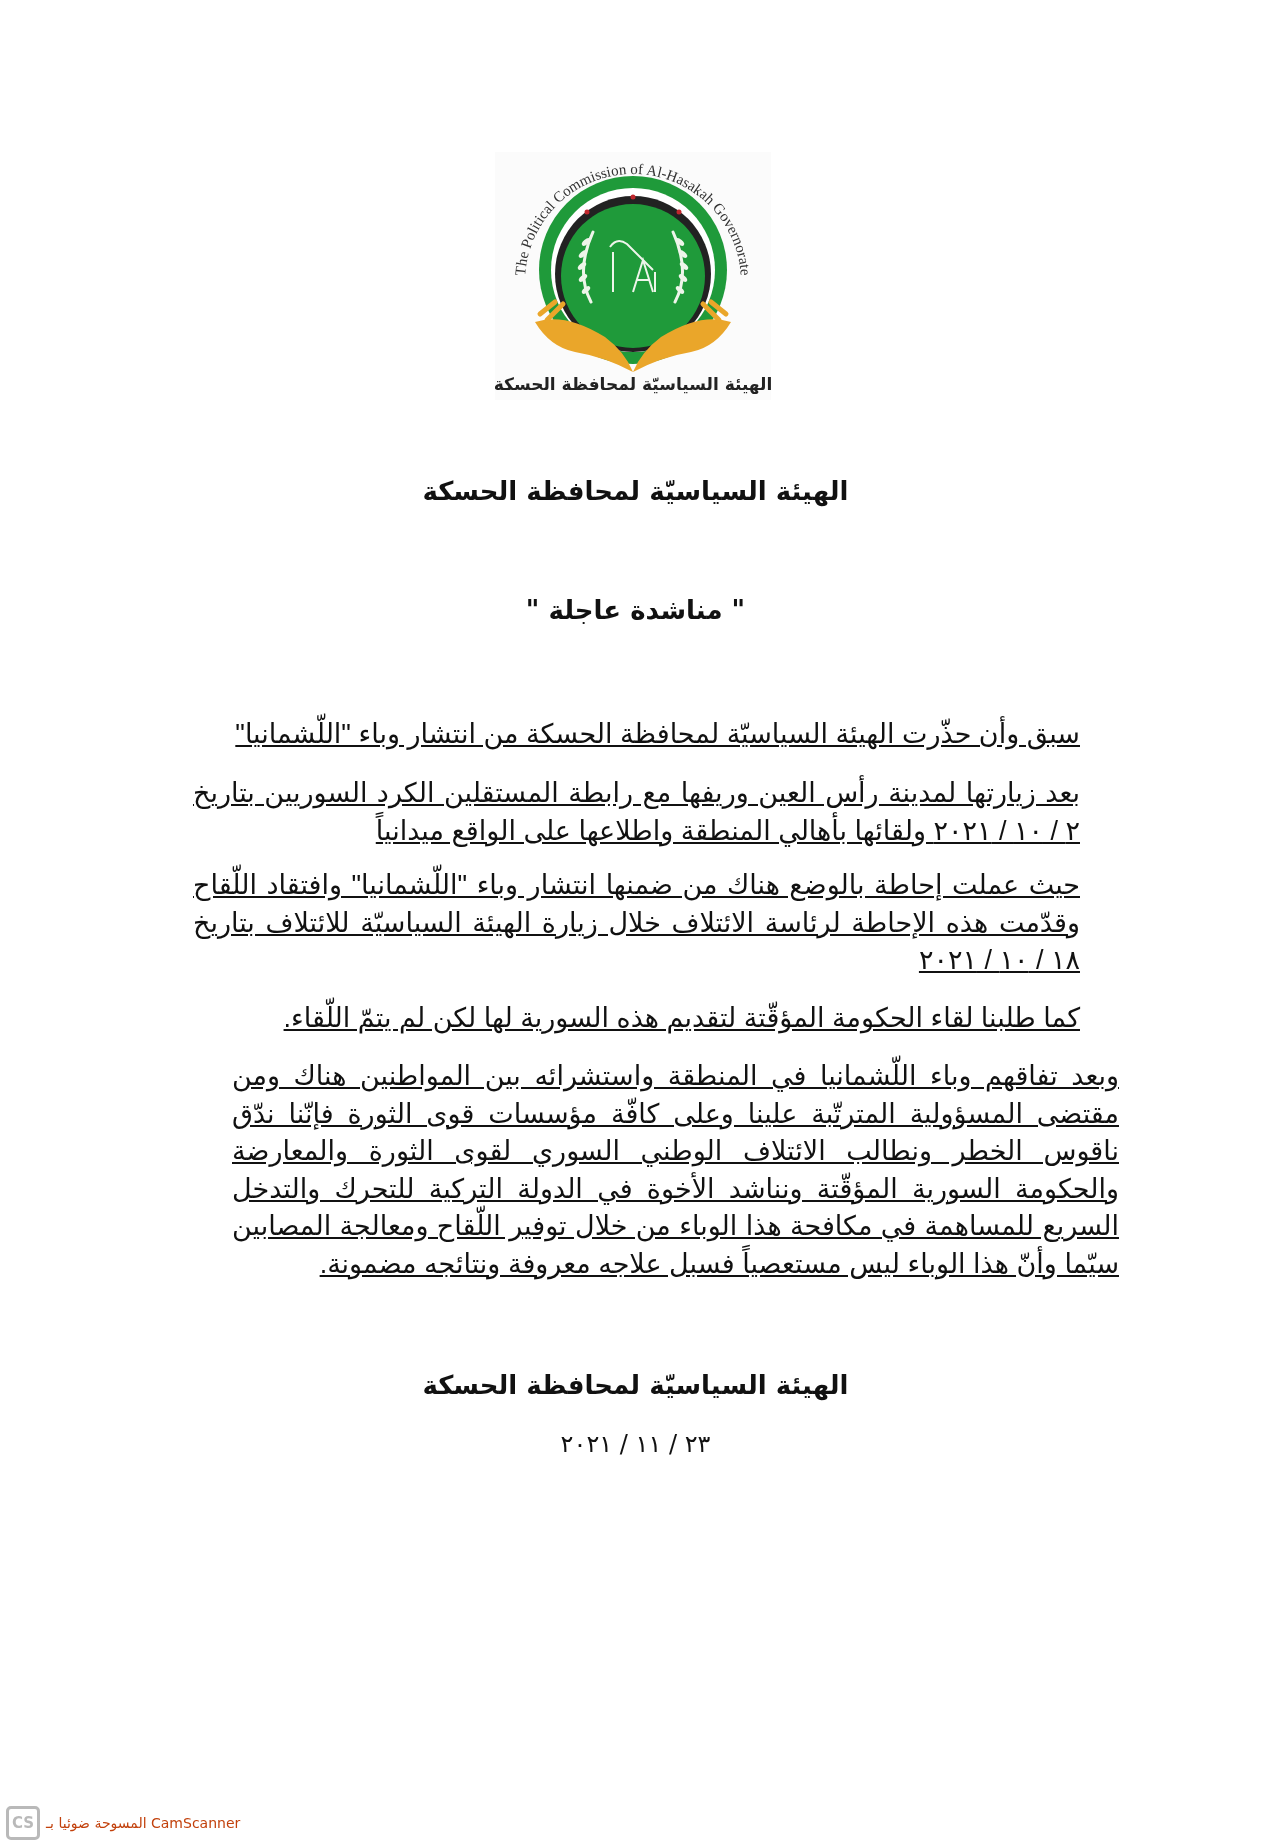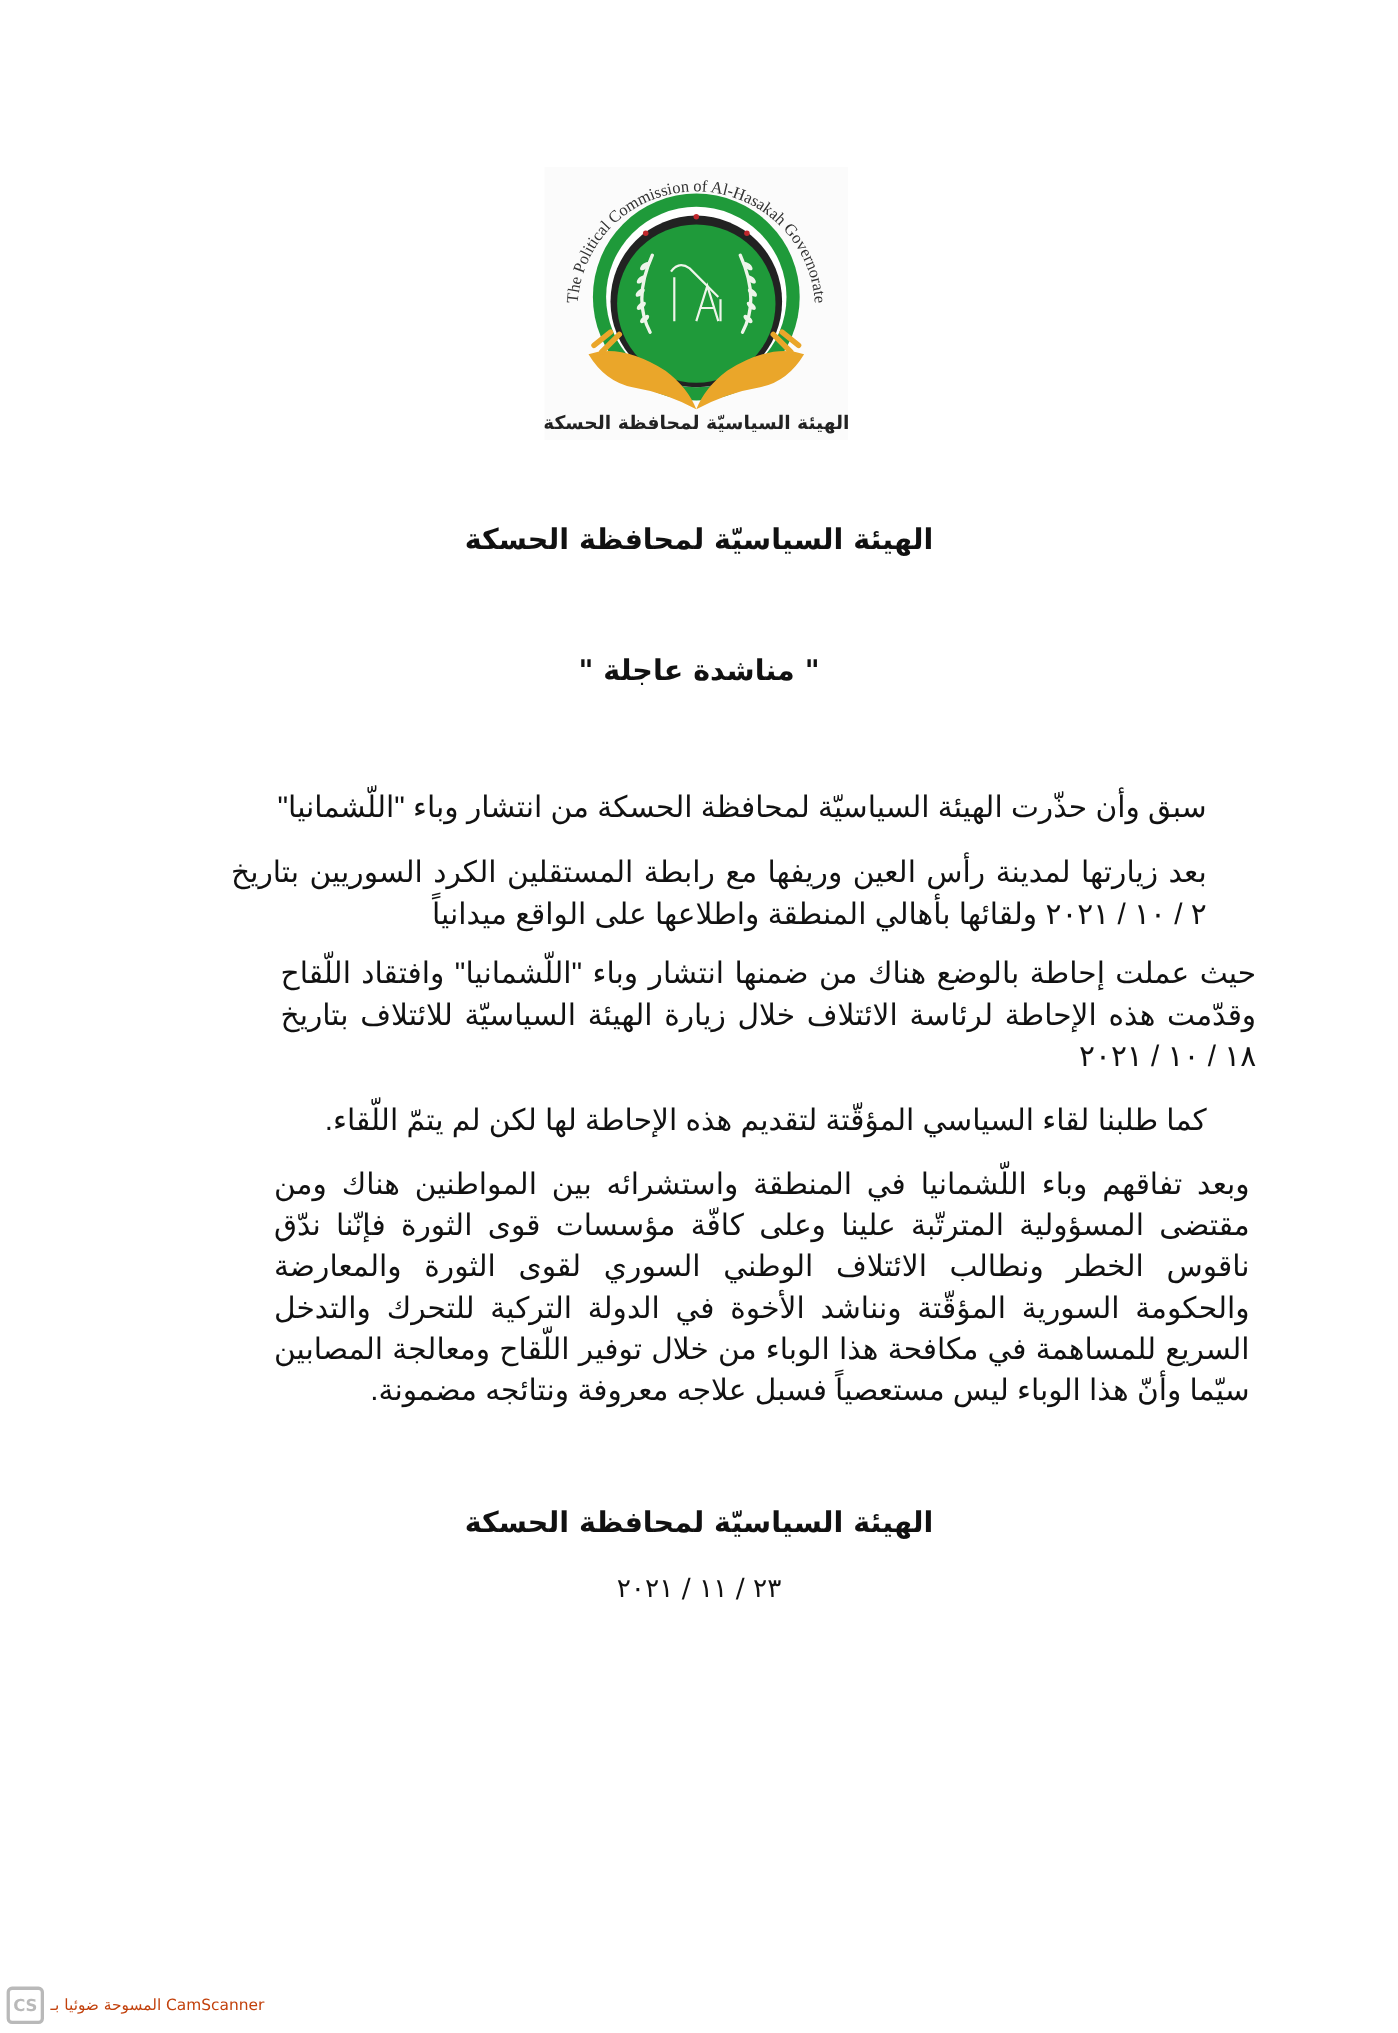--- a/index.html
+++ b/index.html
@@ -13,28 +13,28 @@
       background: #fbfbfb;
     }
     .logo svg { width: 100%; height: 100%; display: block; }
     .center-line {
       position: absolute; left: 0; width: 1271px; text-align: center;
       direction: rtl; font-weight: bold; white-space: nowrap;
     }
     .title { top: 476px; font-size: 26px; }
     .heading { top: 595px; font-size: 26px; }
     .body-block {
-      position: absolute; left: 210px; width: 887px;
+      position: absolute; left: 193px; width: 887px;
       direction: rtl; text-align: justify; text-align-last: right;
       font-family: "Liberation Sans", "DejaVu Sans", sans-serif;
-      font-size: 27px; line-height: 37.5px;
+      font-size: 27px; line-height: 37.5px; text-decoration: underline;
     }
     .p1 { top: 716px; }
     .p2 { top: 775px; }
-    .p3 { top: 867px; margin-left: 45px; }
+    .p3 { top: 867px; }
     .p4 { top: 1000px; }
     .p5 { top: 1058px; margin-left: 39px; }
     .sig { top: 1370px; font-size: 26px; }
     .date { top: 1430px; font-size: 24px; font-weight: normal; letter-spacing: 2px; }
     .watermark {
       position: absolute; left: 6px; top: 1803px; height: 40px;
       display: flex; align-items: center; gap: 6px; direction: ltr;
     }
     .cs-box {
       width: 34px; height: 34px; border: 3px solid #b9b9b9; border-radius: 5px;
@@ -97,21 +97,21 @@
     <text x="138" y="238" text-anchor="middle" font-family="DejaVu Sans, sans-serif" font-size="17" font-weight="bold" fill="#222" direction="rtl">الهيئة السياسيّة لمحافظة الحسكة</text>
   </svg>
 </div>
 
 <div class="center-line title">الهيئة السياسيّة لمحافظة الحسكة</div>
 <div class="center-line heading">" مناشدة عاجلة "</div>
 
 <div class="body-block p1">سبق وأن حذّرت الهيئة السياسيّة لمحافظة الحسكة من انتشار وباء "اللّشمانيا"</div>
 <div class="body-block p2">بعد زيارتها لمدينة رأس العين وريفها مع رابطة المستقلين الكرد السوريين بتاريخ ٢ / ١٠ / ٢٠٢١ ولقائها بأهالي المنطقة واطلاعها على الواقع ميدانياً</div>
 <div class="body-block p3">حيث عملت إحاطة بالوضع هناك من ضمنها انتشار وباء "اللّشمانيا" وافتقاد اللّقاح وقدّمت هذه الإحاطة لرئاسة الائتلاف خلال زيارة الهيئة السياسيّة للائتلاف بتاريخ ١٨ / ١٠ / ٢٠٢١</div>
-<div class="body-block p4">كما طلبنا لقاء السياسي المؤقّتة لتقديم هذه الإحاطة لها لكن لم يتمّ اللّقاء.</div>
+<div class="body-block p4">كما طلبنا لقاء الحكومة المؤقّتة لتقديم هذه السورية لها لكن لم يتمّ اللّقاء.</div>
 <div class="body-block p5">وبعد تفاقهم وباء اللّشمانيا في المنطقة واستشرائه بين المواطنين هناك ومن مقتضى المسؤولية المترتّبة علينا وعلى كافّة مؤسسات قوى الثورة فإنّنا ندّق ناقوس الخطر ونطالب الائتلاف الوطني السوري لقوى الثورة والمعارضة والحكومة السورية المؤقّتة ونناشد الأخوة في الدولة التركية للتحرك والتدخل السريع للمساهمة في مكافحة هذا الوباء من خلال توفير اللّقاح ومعالجة المصابين سيّما وأنّ هذا الوباء ليس مستعصياً فسبل علاجه معروفة ونتائجه مضمونة.</div>
 
 <div class="center-line sig">الهيئة السياسيّة لمحافظة الحسكة</div>
 <div class="center-line date">٢٣ / ١١ / ٢٠٢١</div>
 
 <div class="watermark">
   <div class="cs-box">CS</div>
   <span class="wm-text">المسوحة ضوئيا بـ CamScanner</span>
 </div>
 

